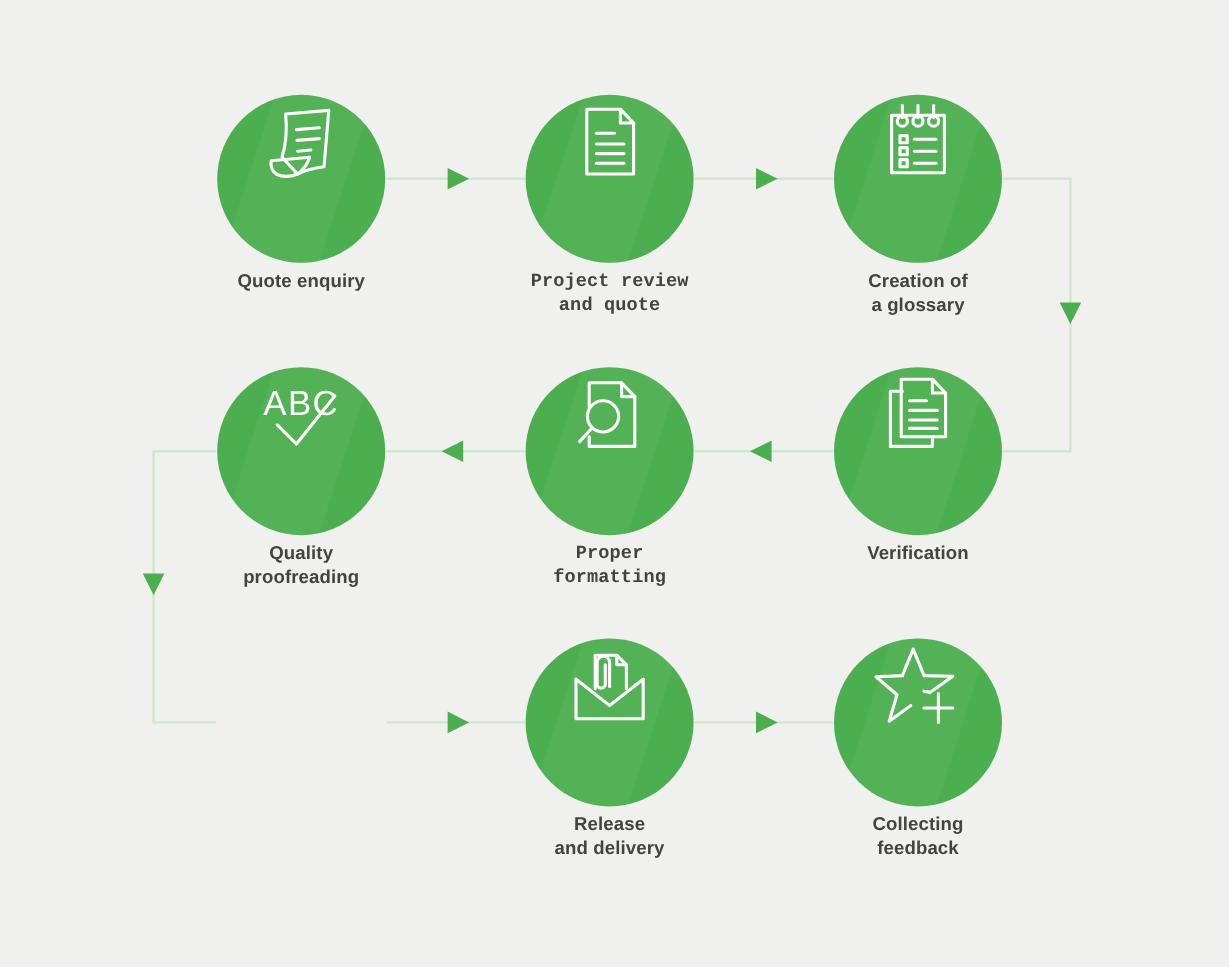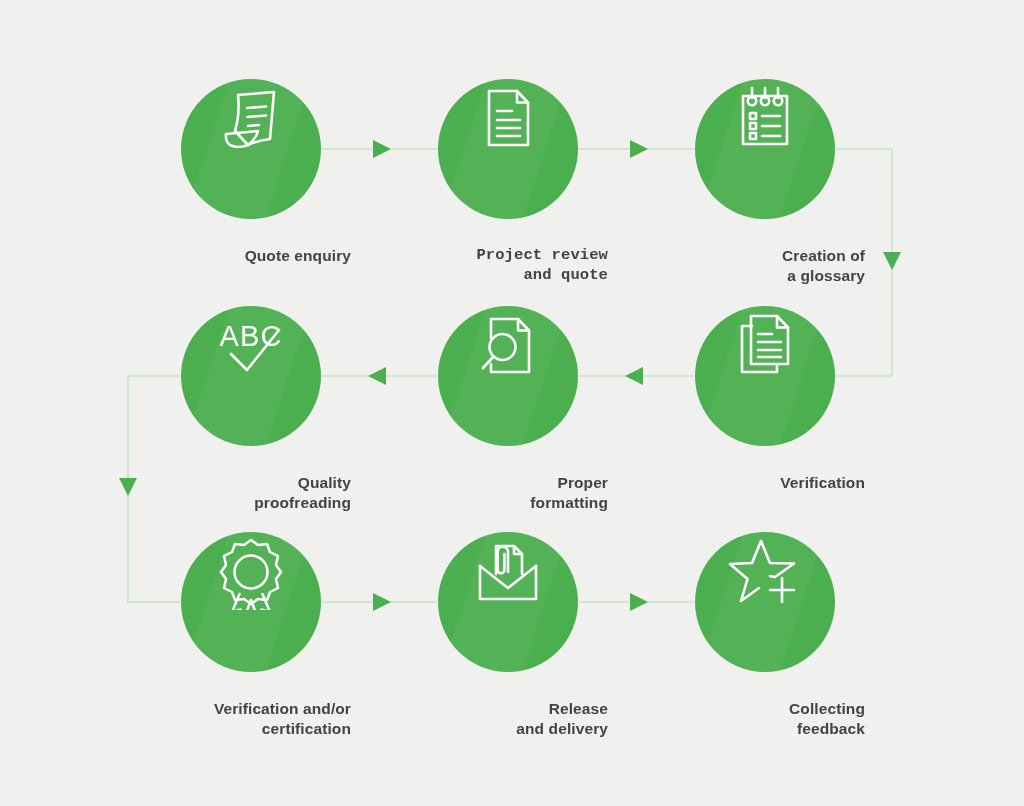--- a/index.html
+++ b/index.html
@@ -55,28 +55,27 @@
     background: rgba(255,255,255,0.045);
     transform: rotate(18deg);
     pointer-events: none;
   }
   .icon-svg {
     position: relative;
     z-index: 2;
     display: block;
   }
   .node-label {
-    margin-top: 27px;
+    margin-top: 6px;
     font-size: 15.5px;
     font-weight: bold;
     line-height: 1.28;
     color: #434343;
     letter-spacing: 0.1px;
     white-space: pre-line;
-    text-align: right;
   }
 </style>
 </head>
 <body>
 
 <div id="canvas">
 
   <svg id="connector-layer" width="1024" height="806" viewBox="0 0 1024 806">
 
     <g>
@@ -178,21 +177,21 @@
         <path d="M51 10 L51 21.5 L62 21.5"></path>
         <line x1="32" y1="28" x2="46" y2="28"></line>
         <line x1="32" y1="36" x2="55" y2="36"></line>
         <line x1="32" y1="44" x2="55" y2="44"></line>
         <line x1="32" y1="51" x2="55" y2="51"></line>
       </svg>
     </div>
     <div class="node-label">Verification</div>
   </div>
 
-  <div class="node" style="left:508px; top:306px;">
+  <div class="node" style="left:508px; top:306px;font-family:Liberation Mono, monospace;">
     <div class="circle">
       <svg class="icon-svg" width="78" height="78" viewBox="0 0 78 78" fill="none" stroke="#ffffff" stroke-width="2.6" stroke-linecap="round" stroke-linejoin="round">
         <path d="M22 33 L22 13 L49 13 L60 24.5 L60 66 L22 66 L22 58"></path>
         <path d="M49 13 L49 24.5 L60 24.5"></path>
         <circle cx="33.5" cy="41" r="13"></circle>
         <line x1="24.5" y1="50.5" x2="14" y2="62"></line>
       </svg>
     </div>
     <div class="node-label">Proper
 formatting</div>
@@ -202,32 +201,20 @@
     <div class="circle">
       <svg class="icon-svg" width="88" height="78" viewBox="0 0 88 78" fill="none" stroke="#ffffff" stroke-width="2.6" stroke-linecap="round" stroke-linejoin="round">
         <text x="44" y="40" text-anchor="middle" fill="#ffffff" stroke="none" font-family="'Liberation Sans', sans-serif" font-size="29" letter-spacing="1.2">ABC</text>
         <path d="M24 48 L40 64 L72 24"></path>
       </svg>
     </div>
     <div class="node-label">Quality
 proofreading</div>
   </div>
 
-  <div class="node" style="left:251px; top:532px;">
-    <div class="circle">
-      <svg class="icon-svg" width="78" height="78" viewBox="0 0 78 78" fill="none" stroke="#ffffff" stroke-width="2.5" stroke-linecap="round" stroke-linejoin="round">
-        <polygon points="39,8 46,13 55,12 58,20 66,24 64,33 69,40 64,47 66,56 58,60 55,68 46,67 39,72 32,67 23,68 20,60 12,56 14,47 9,40 14,33 12,24 20,20 23,12 32,13"></polygon>
-        <circle cx="39" cy="40" r="16.5"></circle>
-        <path d="M27.5 62 L20 80 L28.5 77.5 L33 84 L39 68"></path>
-        <path d="M50.5 62 L58 80 L49.5 77.5 L45 84 L39 68"></path>
-      </svg>
-    </div>
-    <div class="node-label">Verification and/or
-certification</div>
-  </div>
 
   <div class="node" style="left:508px; top:532px;">
     <div class="circle">
       <svg class="icon-svg" width="84" height="78" viewBox="0 0 84 78" fill="none" stroke="#ffffff" stroke-width="2.6" stroke-linecap="round" stroke-linejoin="round">
         <path d="M30 42 L30 14 L48 14 L56 22 L56 42"></path>
         <path d="M48 14 L48 22 L56 22"></path>
         <path d="M42 40 L42 20 A5.2 5.2 0 0 0 31.6 20 L31.6 38 A3.4 3.4 0 0 0 38.4 38 L38.4 22"></path>
         <path d="M14 34 L14 67 L70 67 L70 34"></path>
         <path d="M14 34 L42 56 L70 34"></path>
       </svg>

